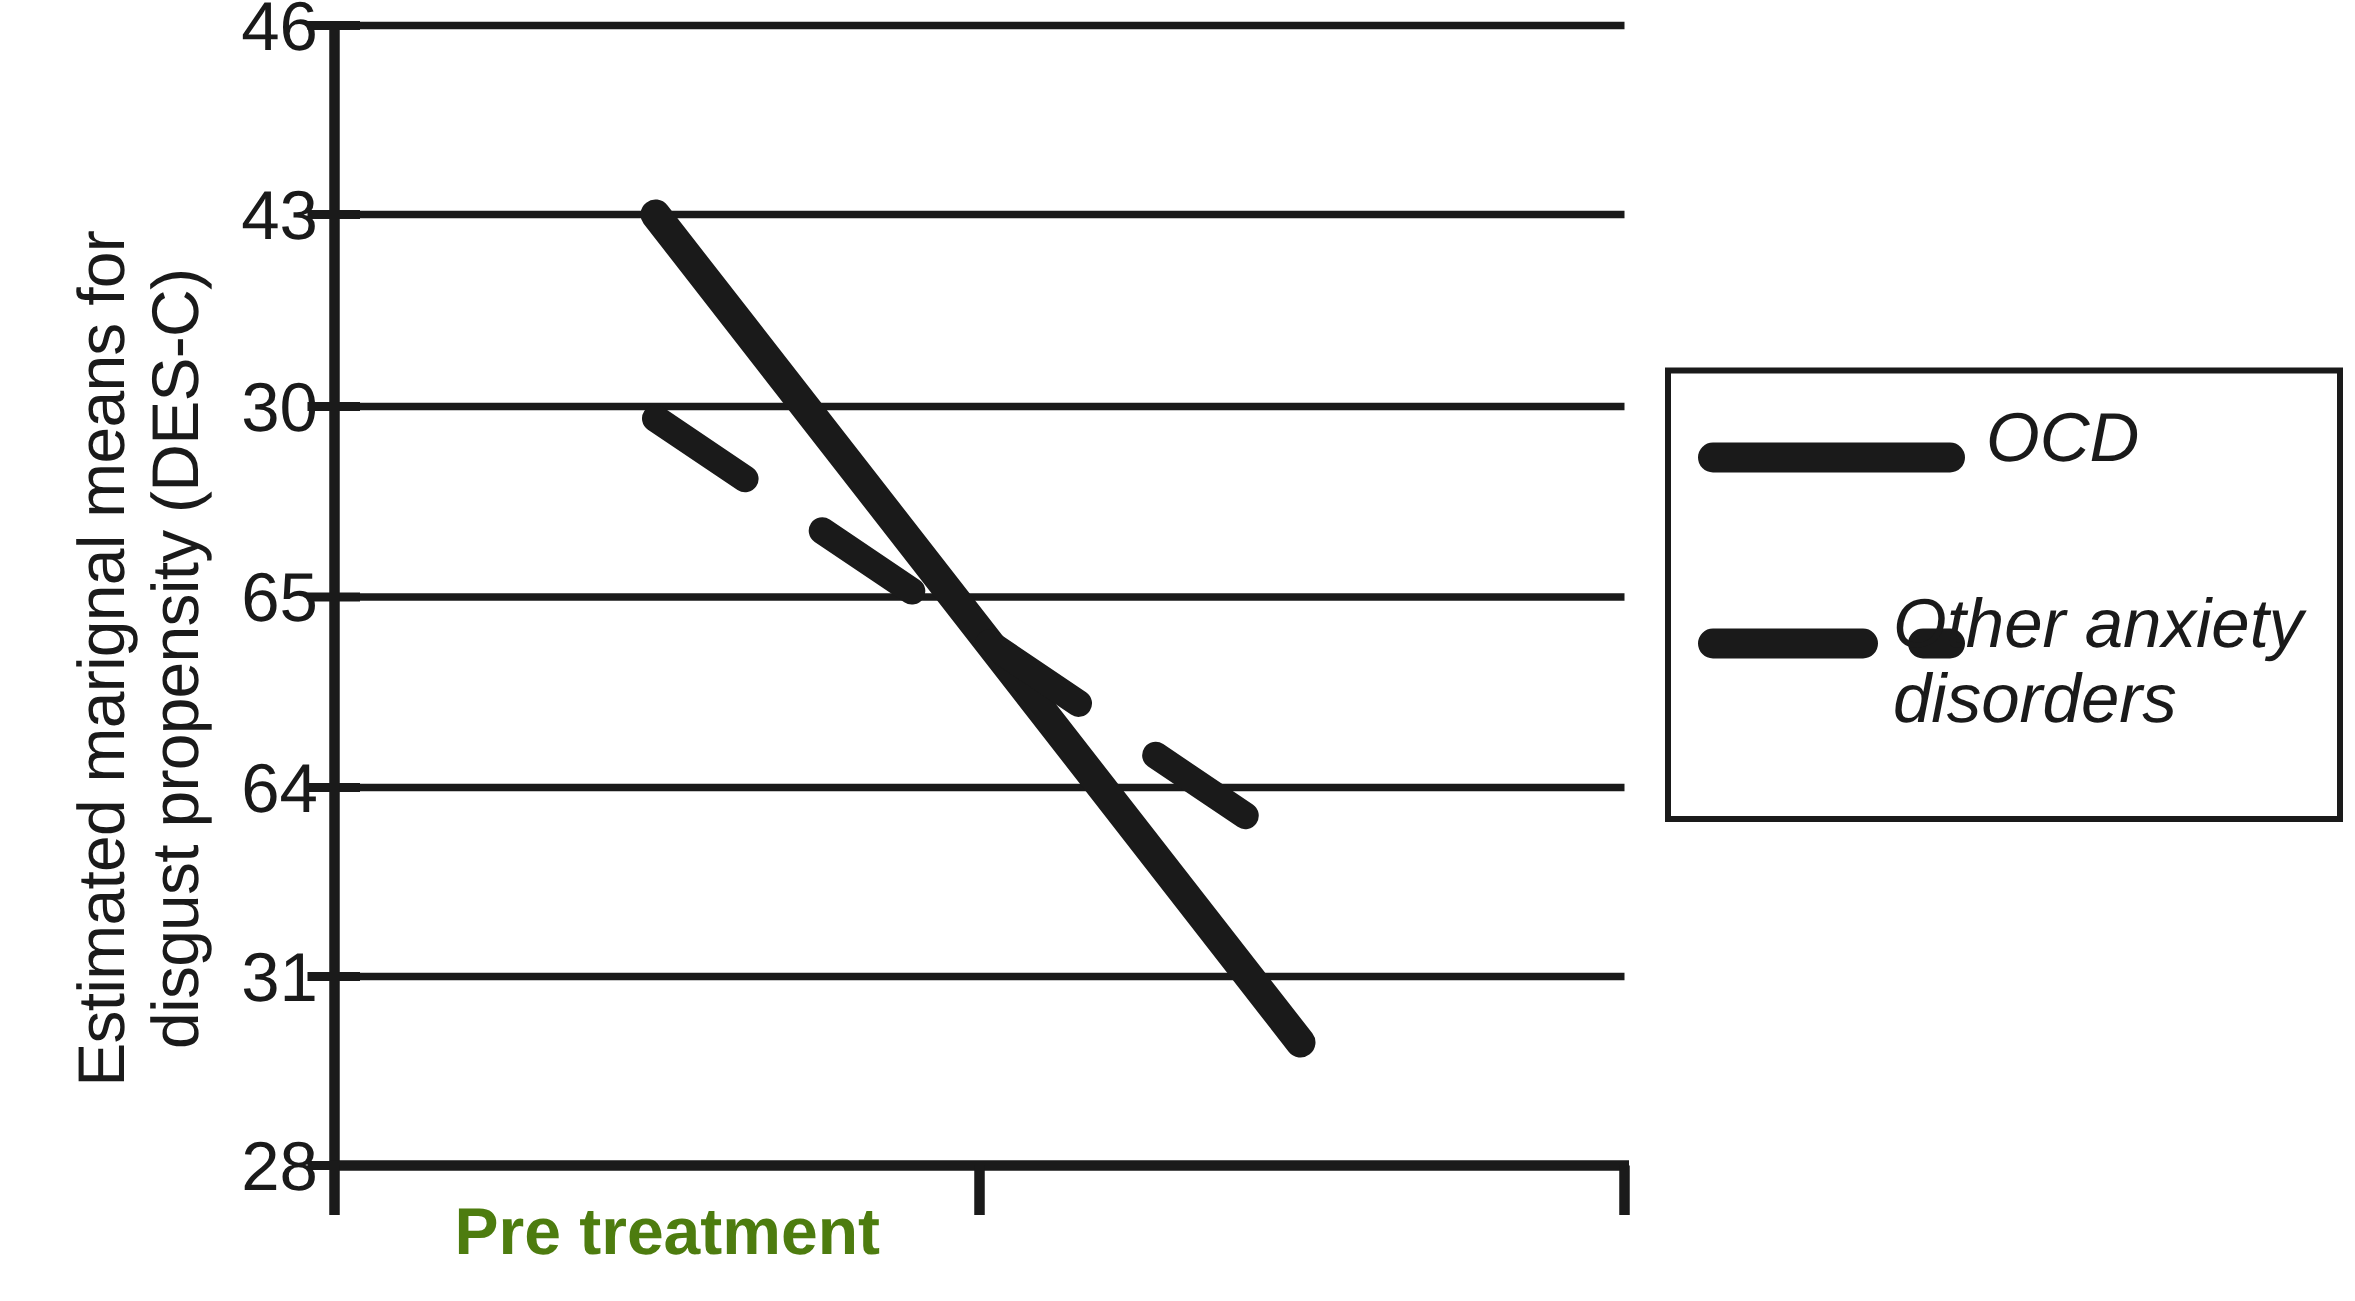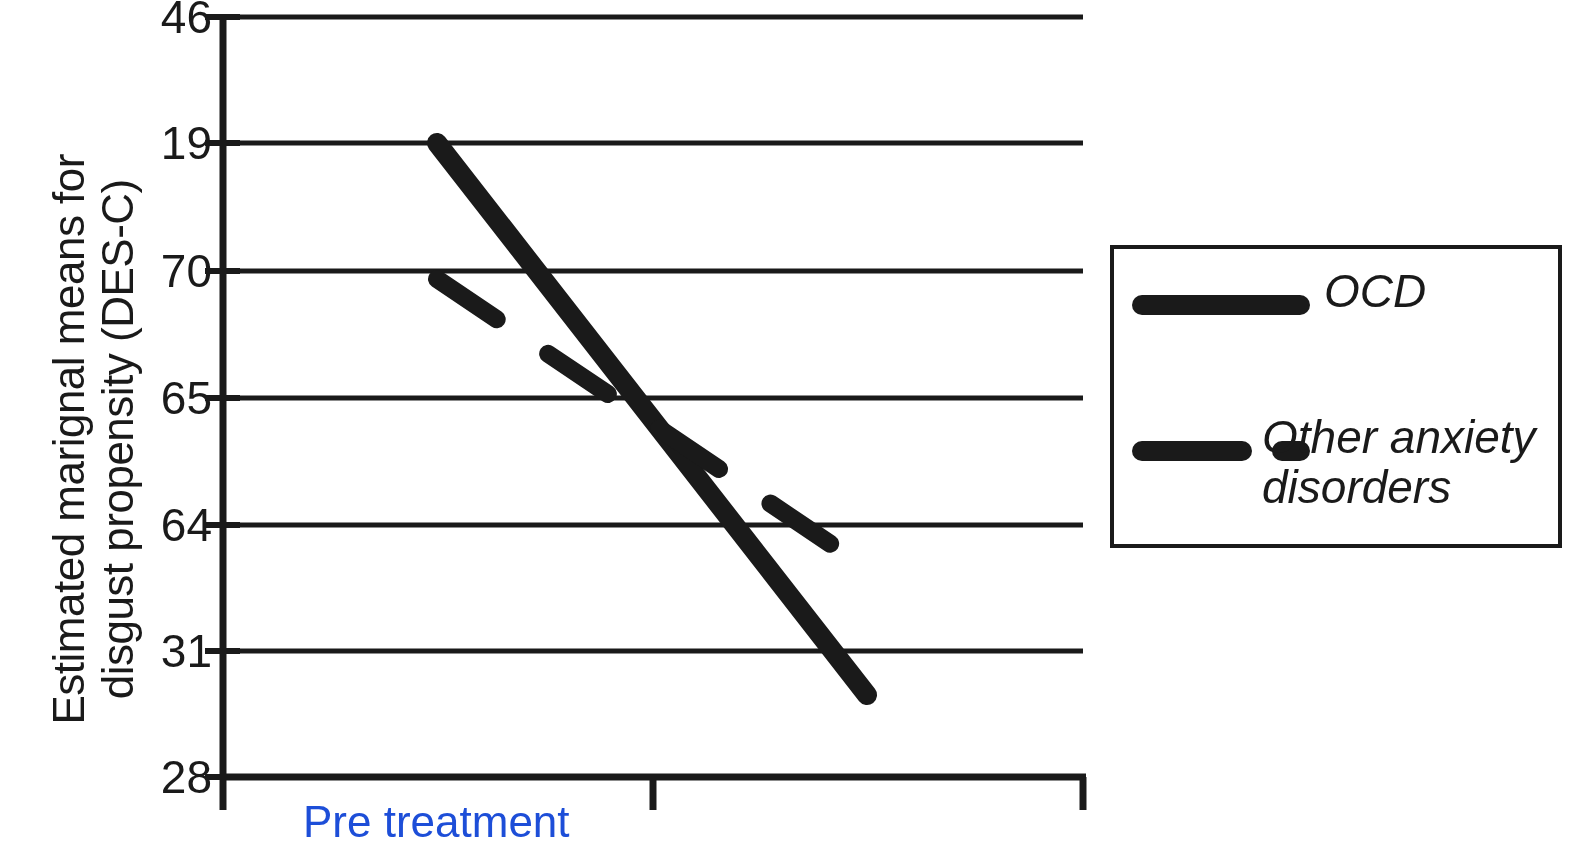--- a/index.html
+++ b/index.html
@@ -48,41 +48,42 @@
     position: absolute;
     left: 122px;
     top: 0;
     width: 90px;
     height: 793px;
   }
   .xtick-label {
     position: absolute;
     font-size: 44px;
     line-height: 1;
-    color: #1d4ed8;
+    color: #4d7c0f;
     white-space: nowrap;
+    font-weight: bold;
   }
   .legend-box {
     position: absolute;
     left: 1110px;
     top: 245px;
     width: 452px;
     height: 303px;
     border: 4px solid #1a1a1a;
     background: #ffffff;
     box-sizing: border-box;
   }
   .legend-row {
     position: absolute;
     left: 0;
     width: 100%;
     display: block;
   }
   .legend-row-ocd { top: 22px; height: 70px; }
-  .legend-row-other { top: 166px; height: 120px; }
+  .legend-row-other { top: 144px; height: 120px; }
   .legend-swatch {
     position: absolute;
     left: 18px;
   }
   .legend-text {
     position: absolute;
     font-size: 46px;
     line-height: 1.08;
     color: #1a1a1a;
     white-space: pre-line;
@@ -94,22 +95,22 @@
 </head>
 <body>
 
 <div id="figure">
 
   <div class="ylabel">Estimated marignal means for
 disgust propensity (DES-C)</div>
 
   <div class="ytick-col">
     <div class="ytick-label" style="top:-6px;">46</div>
-    <div class="ytick-label" style="top:120px;">19</div>
-    <div class="ytick-label" style="top:248px;">70</div>
+    <div class="ytick-label" style="top:120px;">43</div>
+    <div class="ytick-label" style="top:248px;">30</div>
     <div class="ytick-label" style="top:375px;">65</div>
     <div class="ytick-label" style="top:502px;">64</div>
     <div class="ytick-label" style="top:628px;text-align:right;">31</div>
     <div class="ytick-label" style="top:754px;">28</div>
   </div>
 
   <svg width="1570" height="867" style="position:absolute;left:0;top:0;">
 
     <g stroke="#1a1a1a" stroke-width="5">
       <line x1="223" y1="17" x2="1083" y2="17"></line>

